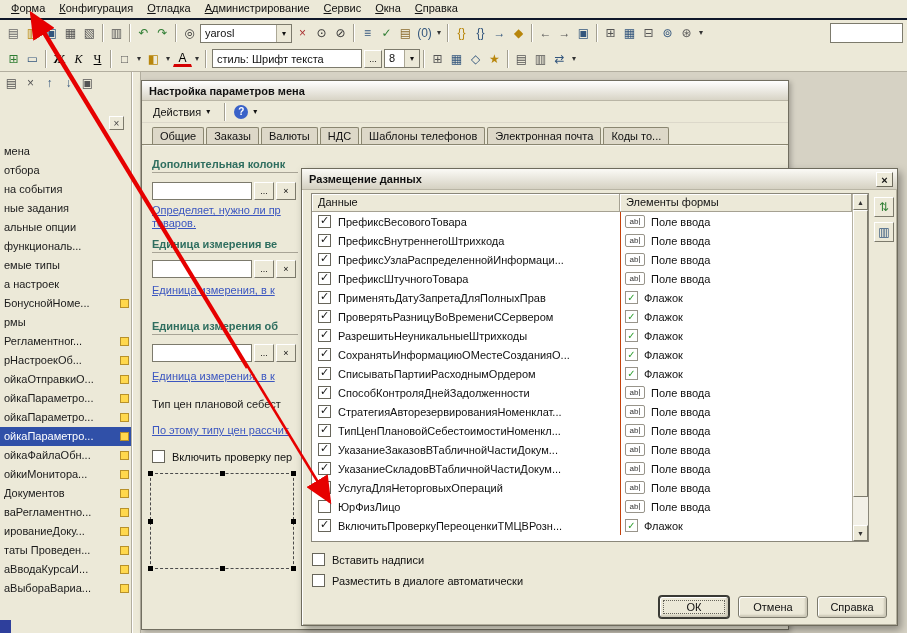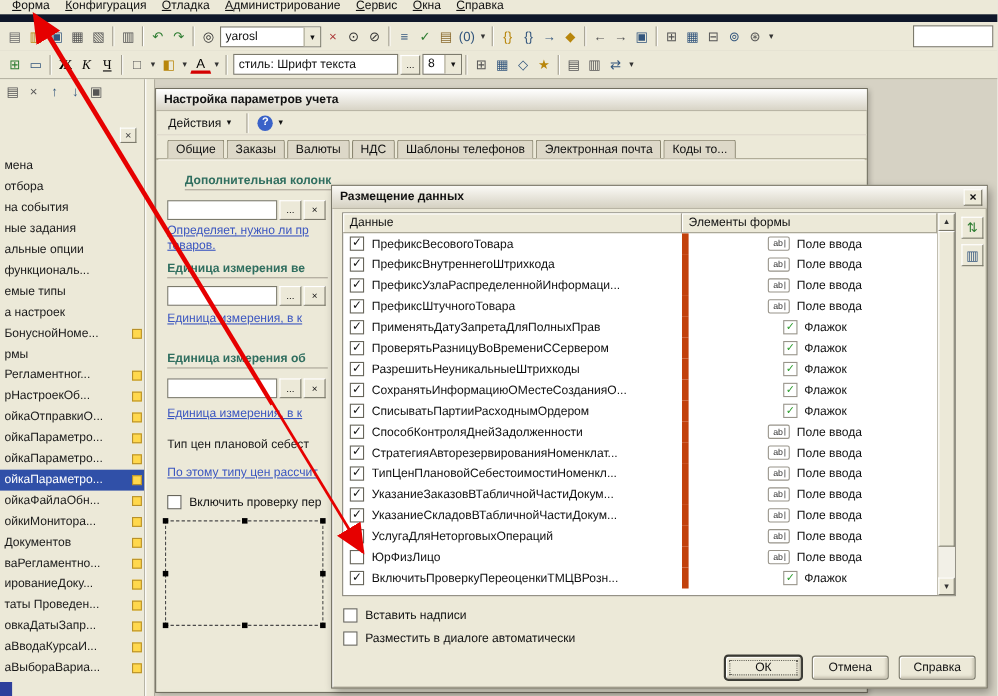--- a/index.html
+++ b/index.html
@@ -1,21 +1,21 @@
 <!DOCTYPE html>
 <html><head>
 <meta charset="utf-8">
 <style>
   *{box-sizing:border-box;margin:0;padding:0;}
   html,body{width:907px;height:633px;}
   body{font-family:"Liberation Sans","DejaVu Sans",sans-serif;font-size:11px;color:#111;}
   #screen{position:relative;width:907px;height:633px;overflow:hidden;background:#d6d2c4;user-select:none;}
 
   
-  #menubar{position:absolute;left:0;top:0;width:907px;height:20px;background:#ece9d8;display:flex;align-items:flex-end;padding-left:4px;border-bottom:7px solid #0f172a;}
+  #menubar{position:absolute;left:0;top:0;width:907px;height:20px;background:#ece9d8;display:flex;align-items:flex-start;padding-left:4px;border-bottom:2px solid #0f172a;}
   .menu-item{display:block;padding:2px 7px;white-space:nowrap;}
   .menu-item::first-letter{text-decoration:underline;}
 
   
   .toolbar{position:absolute;left:0;width:907px;height:26px;background:#ece9d8;display:flex;align-items:center;padding:0 4px;overflow:hidden;}
   #toolbar1{top:20px;}
   #toolbar2{top:46px;border-bottom:1px solid #b2ae9f;}
   .tbgroup{display:flex;align-items:center;}
   .tbi{min-width:19px;height:19px;display:flex;align-items:center;justify-content:center;font-size:12px;line-height:1;padding:0 1px;border:1px solid transparent;}
   .tbi.caret{min-width:10px;width:10px;font-size:8px;}
@@ -74,21 +74,21 @@
   .dlg-title{height:21px;background:linear-gradient(#fbfaf6,#d5d1c2);display:flex;align-items:center;padding:0 7px;font-weight:bold;border-bottom:1px solid #b9b5a5;position:relative;}
   .dlg-close{position:absolute;right:4px;top:3px;width:17px;height:15px;background:#ece9d8;border:1px solid #fff;border-right-color:#6e6b5d;border-bottom-color:#6e6b5d;display:flex;align-items:center;justify-content:center;font-size:11px;font-weight:bold;}
   .dlg-table{position:absolute;left:9px;top:24px;width:558px;height:349px;background:#fff;border:1px solid #8a877a;}
   .thead{display:flex;height:18px;}
   .th{background:#ece9d8;border-right:1px solid #a5a192;border-bottom:1px solid #a5a192;box-shadow:inset 1px 1px 0 #fff;padding:2px 0 0 6px;white-space:nowrap;overflow:hidden;}
   .th.c1{width:308px;}
   .th.c2{width:232px;}
   .tbody{position:absolute;left:0;top:18px;width:540px;bottom:0;overflow:hidden;}
   .trow{display:flex;height:19px;}
   .td1{width:308px;display:flex;align-items:center;gap:7px;padding-left:6px;height:100%;white-space:nowrap;overflow:hidden;}
-  .td2{width:232px;border-left:6px solid #c2410c;display:flex;align-items:center;gap:6px;padding-left:4px;height:100%;white-space:nowrap;overflow:hidden;justify-content:center;}
+  .td2{width:232px;border-left:1px solid #c2410c;display:flex;align-items:center;gap:6px;padding-left:4px;height:100%;white-space:nowrap;overflow:hidden;}
   .ab-badge{width:20px;height:13px;background:#fff;border:1px solid #98948a;border-radius:2px;font-size:8px;display:flex;align-items:center;justify-content:center;color:#333;flex:none;}
   .ab-badge::after{content:"";width:1px;height:7px;background:#777;margin-left:1px;}
   .flag-badge{width:13px;height:13px;background:#fff;border:1px solid #98948a;color:#2f9e2f;font-size:10px;font-weight:bold;display:flex;align-items:center;justify-content:center;flex:none;}
   .vscroll{position:absolute;top:0;right:0;width:16px;bottom:0;background:#f2f0e7;border-left:1px solid #b5b1a2;}
   .sbtn{position:absolute;left:0;right:0;height:16px;background:#ece9d8;border:1px solid #fff;border-right-color:#7c7a6c;border-bottom-color:#7c7a6c;display:flex;align-items:center;justify-content:center;font-size:7px;color:#333;}
   .sb-up{top:0;}
   .sb-down{bottom:0;}
   .sb-thumb{position:absolute;left:0;right:0;top:16px;height:287px;background:#ece9d8;border:1px solid #fff;border-right-color:#7c7a6c;border-bottom-color:#7c7a6c;}
   .dlg-side{position:absolute;left:572px;top:28px;display:flex;flex-direction:column;gap:5px;}
   .dlg-side-btn{width:20px;height:20px;background:#ece9d8;border:1px solid #fff;border-right-color:#7c7a6c;border-bottom-color:#7c7a6c;display:flex;align-items:center;justify-content:center;font-size:12px;}
@@ -392,41 +392,37 @@
         <div class="tree-item">
           <span>ированиеДоку...</span>
           <span class="lock"></span>
         </div>
 
         <div class="tree-item">
           <span>таты Проведен...</span>
           <span class="lock"></span>
         </div>
 
-        <div class="tree-item">
-          <span>овкаДатыЗапр...</span>
-          <span class="lock"></span>
-        </div>
 
         <div class="tree-item">
           <span>аВводаКурсаИ...</span>
           <span class="lock"></span>
         </div>
 
         <div class="tree-item">
           <span>аВыбораВариа...</span>
           <span class="lock"></span>
         </div>
       </div>
   </div>
   <div id="splitter"></div>
   <div id="status-dot"></div>
 
   <div id="mainwin">
-    <div class="win-title">Настройка параметров учета</div>
+    <div class="win-title">Настройка параметров мена</div>
     <div class="win-toolbar">
       <span class="actions-btn">
         <span>Действия</span>
         <span class="cv">▾</span>
       </span>
       <span class="tbsep"></span>
       <span class="help-circle">?</span>
       <span class="cv" style="font-size:8px">▾</span>
     </div>
     <div class="tabs">
@@ -444,21 +440,21 @@
 
         <div class="tab">Электронная почта</div>
 
         <div class="tab">Коды то...</div>
       </div>
     <div class="tab-scroll">
       <span class="tsb">◄</span>
       <span class="tsb">►</span>
     </div>
     <div class="win-content">
-      <div class="grp-header" style="left:24px;top:12px">Дополнительная колонк</div>
+      <div class="grp-header" style="left:8px;top:12px">Дополнительная колонк</div>
       <div class="ffield" style="left:8px;top:36px">
         <span class="finput"></span>
         <span class="fbtn">...</span>
         <span class="fbtn">×</span>
       </div>
       <div class="desc" style="left:8px;top:58px">Определяет, нужно ли пр</div>
       <div class="desc" style="left:8px;top:71px">товаров.</div>
 
       <div class="grp-header" style="left:8px;top:92px">Единица измерения ве</div>
       <div class="ffield" style="left:8px;top:114px">

